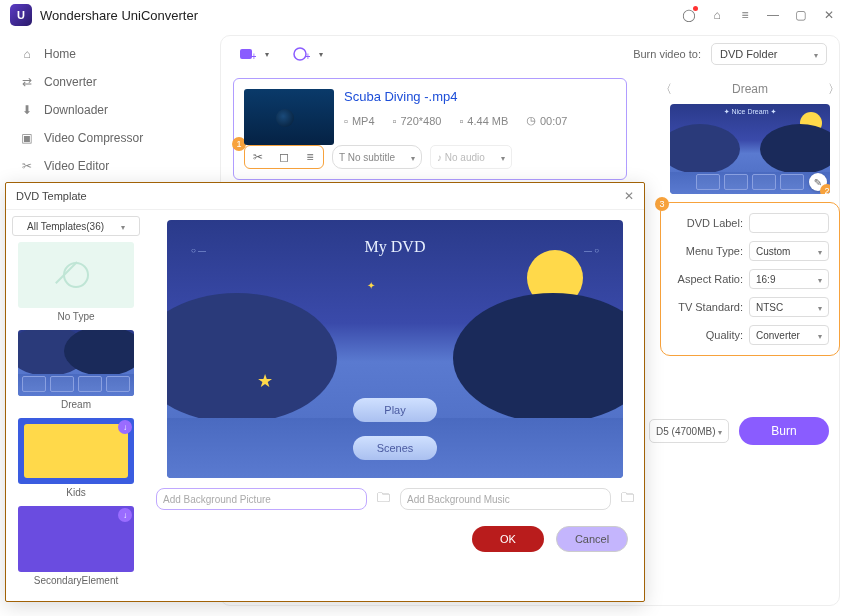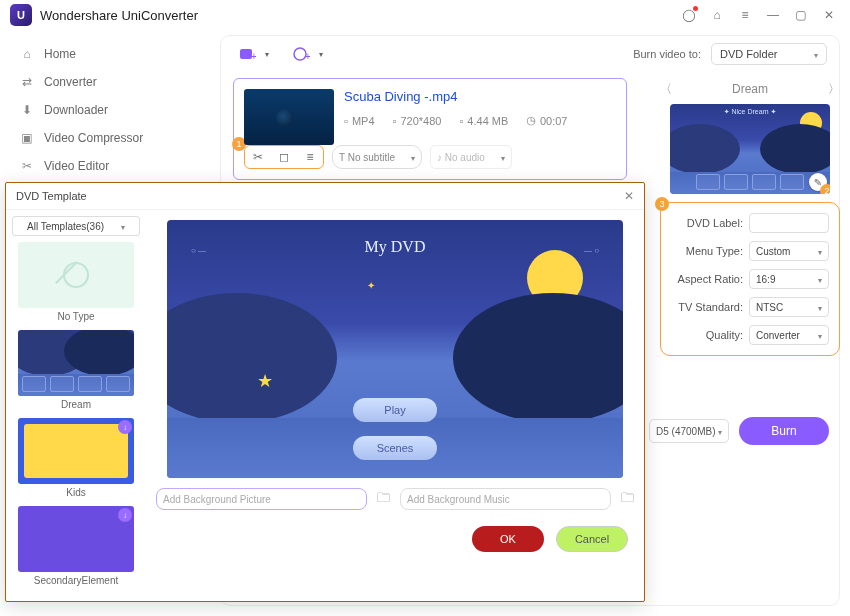--- a/index.html
+++ b/index.html
@@ -102,21 +102,21 @@
 .big-preview .dots{position:absolute; top:26px; left:24px; right:24px; display:flex; justify-content:space-between; color:#9ab0e8; font-size:8px;}
 
 .bg-inputs{display:flex; gap:10px; margin-top:10px; align-items:center;}
 .bg-input{flex:1; border:1px solid #c0a8ff; border-radius:8px; height:22px; display:flex; align-items:center; padding:0 6px; font-size:10px; color:#aaa;}
 .bg-input.music{border-color:#ddd;text-align:center;}
 .folder-ico{color:#888; font-size:13px; cursor:pointer;}
 
 .modal-buttons{display:flex; justify-content:flex-end; gap:12px; margin-top:16px; padding-right:6px;}
 .btn{height:26px; width:72px; border-radius:13px; font-size:11px; cursor:pointer; display:flex; align-items:center; justify-content:center;}
 .btn-ok{background:#b91c1c; color:#fff; border:none;}
-.btn-cancel{background:#bef264; border:1px solid #ccc; color:#555;}
+.btn-cancel{background:#c4b5fd; border:1px solid #ccc; color:#555;}
 
 .caret-down::after{content:'▾'; font-size:8px; color:#888;}
 </style>
 </head>
 <body>
 
 <div class="titlebar">
   <div class="app-logo">U</div>
   <div class="app-title">Wondershare UniConverter</div>
   <div class="titlebar-spacer"></div>

